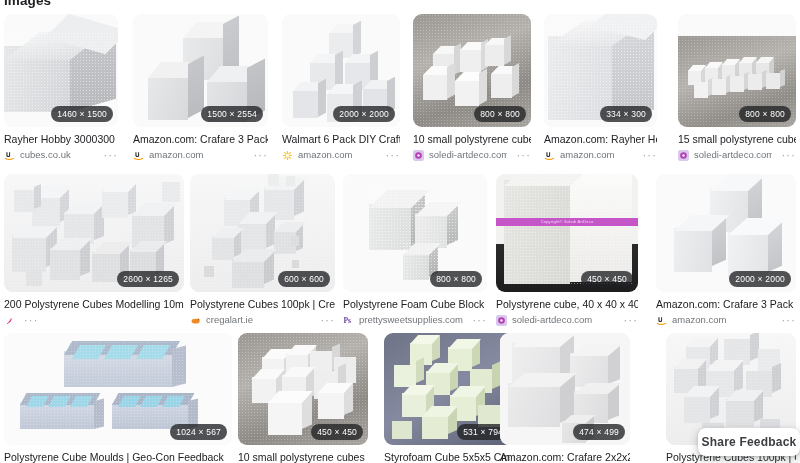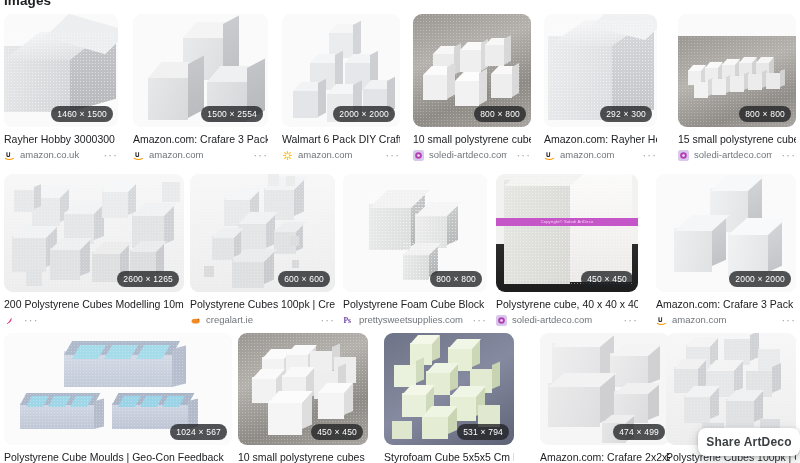--- a/index.html
+++ b/index.html
@@ -173,21 +173,21 @@
       </div>
       <div class="title">Rayher Hobby 3000300 Poly...</div>
       <div class="srcline">
         <span class="favicon">
           <svg viewBox="0 0 11 11">
               <rect width="11" height="11" rx="2" fill="#fff"></rect>
               <path d="M2.4 2.2h1.1v3.1c0 .5.3.8.8.8s.8-.3.8-.8V2.2h1v3.2c0 1-.7 1.6-1.8 1.6S2.4 6.4 2.4 5.4z" fill="#2b2b2b"></path>
               <path d="M1.4 8.4c1.9 1.1 5.4 1.2 8 .1" stroke="#f90" stroke-width="1.1" fill="none" stroke-linecap="round"></path>
             </svg>
         </span>
-        <span class="domain">amazon.co.uk</span>
+        <span class="domain">cubes.co.uk</span>
         <span class="dots">···</span>
       </div>
     </div>
 
     <div class="card" style="left:133px; width:135px;">
       <div class="thumb" style="height:113px;">
         <div class="thumb-inner">
           <div class="ph bg-white"></div>
           <div class="cube" style="left:46px;top:8px;width:60px;height:58px;">
             <i class="top" style="left:4px;top:0;width:40px;height:16px;transform:skewX(-40deg);transform-origin:left bottom;background:#f4f4f5;"></i>
@@ -337,21 +337,21 @@
         <div class="thumb-inner">
           <div class="ph bg-white"></div>
           <div style="position:absolute;left:-2px;top:6px;width:118px;height:104px;">
             <i style="position:absolute;left:6px;top:16px;width:64px;height:84px;background:linear-gradient(105deg,#ebecee,#dcdde0);"></i>
             <i style="position:absolute;left:70px;top:16px;width:42px;height:84px;background:linear-gradient(180deg,#d4d6da,#c4c6ca);transform:skewY(-14deg);transform-origin:left top;"></i>
             <i style="position:absolute;left:6px;top:0px;width:64px;height:26px;background:linear-gradient(170deg,#f6f6f7,#e4e5e7);transform:skewX(-55deg);transform-origin:left bottom;"></i>
             <i style="position:absolute;left:60px;top:-10px;width:54px;height:26px;background:#f0f1f2;transform:skewY(14deg) skewX(-40deg);"></i>
             <div class="noise" style="left:6px;top:0;width:106px;height:100px;opacity:1;"></div>
           </div>
         </div>
-        <div class="badge">292 × 300</div>
+        <div class="badge">334 × 300</div>
       </div>
       <div class="title">Amazon.com: Rayher Hobby ...</div>
       <div class="srcline">
         <span class="favicon">
           <svg viewBox="0 0 11 11">
               <rect width="11" height="11" rx="2" fill="#fff"></rect>
               <path d="M2.4 2.2h1.1v3.1c0 .5.3.8.8.8s.8-.3.8-.8V2.2h1v3.2c0 1-.7 1.6-1.8 1.6S2.4 6.4 2.4 5.4z" fill="#2b2b2b"></path>
               <path d="M1.4 8.4c1.9 1.1 5.4 1.2 8 .1" stroke="#f90" stroke-width="1.1" fill="none" stroke-linecap="round"></path>
             </svg>
         </span>
@@ -718,21 +718,21 @@
             <i style="position:absolute;left:34px;top:69px;width:26px;height:11px;background:#eef5e3;transform:skewX(-42deg);transform-origin:left bottom;"></i>
             <i style="position:absolute;left:90px;top:68px;width:22px;height:22px;background:#e0e9d0;"></i>
             <i style="position:absolute;left:4px;top:84px;width:20px;height:18px;background:#dee7ce;"></i>
           </div>
         </div>
         <div class="badge">531 × 794</div>
       </div>
       <div class="title">Styrofoam Cube 5x5x5 Cm Polyst...</div>
     </div>
 
-    <div class="card" style="left:540px; width:130px;">
+    <div class="card" style="left:500px; width:130px;">
       <div class="thumb" style="height:112px;">
         <div class="thumb-inner">
           <div class="ph" style="background:#f6f6f7;"></div>
           <div style="position:absolute;left:6px;top:6px;width:118px;height:104px;">
             <i style="position:absolute;left:6px;top:4px;width:48px;height:40px;background:linear-gradient(110deg,#efeff0,#e3e3e5);"></i>
             <i style="position:absolute;left:54px;top:0px;width:14px;height:40px;background:#d4d4d7;transform:skewY(-22deg);transform-origin:left top;"></i>
             <i style="position:absolute;left:6px;top:-6px;width:48px;height:14px;background:#f6f6f7;transform:skewX(-50deg);transform-origin:left bottom;"></i>
             <i style="position:absolute;left:64px;top:14px;width:38px;height:34px;background:linear-gradient(110deg,#ededee,#e0e0e2);"></i>
             <i style="position:absolute;left:102px;top:11px;width:12px;height:34px;background:#d1d1d4;transform:skewY(-22deg);transform-origin:left top;"></i>
             <i style="position:absolute;left:64px;top:5px;width:38px;height:12px;background:#f4f4f5;transform:skewX(-50deg);transform-origin:left bottom;"></i>
@@ -782,16 +782,16 @@
           </div>
           <div class="noise" style="opacity:.45;"></div>
         </div>
         <div class="badge"></div>
       </div>
       <div class="title">Polystyrene Cubes 100pk | Cregal...</div>
     </div>
   </div>
 
   <div class="feedback" style="left:698px; top:428px; width:102px; height:28px;">
-    <span>Share ArtDeco</span>
+    <span>Share Feedback</span>
   </div>
 
 </div>
 
 </body></html>

